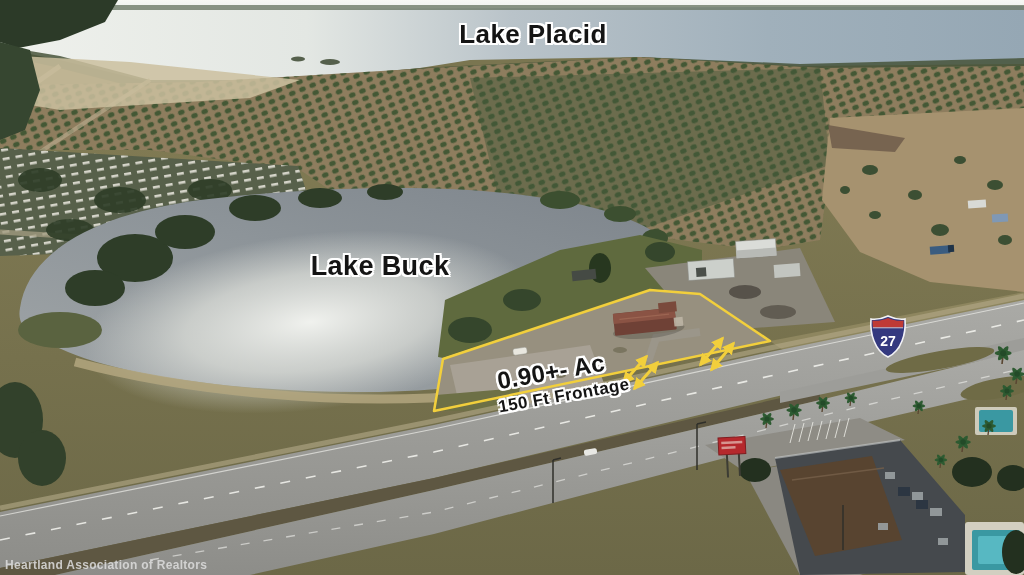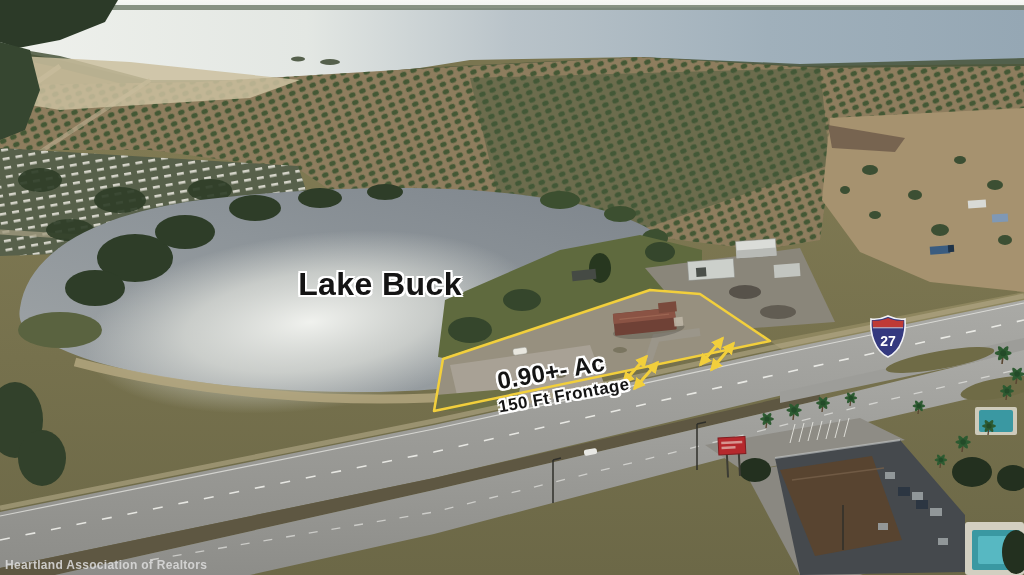--- a/index.html
+++ b/index.html
@@ -9,21 +9,21 @@
     background:#7a7550;
   }
   .stage svg{position:absolute;left:0;top:0;display:block;}
   .lbl{
     position:absolute;font-weight:bold;color:#141414;white-space:nowrap;
     letter-spacing:.4px;line-height:1.05;
     text-shadow:-2px -2px 0 #fff,2px -2px 0 #fff,-2px 2px 0 #fff,2px 2px 0 #fff,
                 -2px 0 0 #fff,2px 0 0 #fff,0 -2px 0 #fff,0 2px 0 #fff;
   }
   #lakePlacidLbl{left:533px;top:21px;font-size:26px;transform:translateX(-50%);}
-  #lakeBuckLbl{left:380px;top:268px;font-size:32px;transform:translateX(-50%);}
+  #lakeBuckLbl{left:380px;top:252px;font-size:27px;transform:translateX(-50%);}
   #acreageLbl{left:551px;top:359px;font-size:24px;transform:translateX(-50%) rotate(-10deg);}
   #frontageLbl{left:564px;top:387px;font-size:17px;transform:translateX(-50%) rotate(-10deg);}
   #watermarkLbl{
     position:absolute;left:5px;top:558px;font-size:12px;color:#dedede;opacity:.85;
     letter-spacing:.3px;text-shadow:none;font-weight:bold;white-space:nowrap;
   }
 </style>
 </head>
 <body>
 
@@ -309,18 +309,19 @@
 
   <g transform="translate(871,316)">
     <path d="M17,0 C22.5,2.6 28.5,3.6 34,3 C34,3 35,15 31,25 C27.5,34 22,38.7 17,41
              C12,38.7 6.5,34 3,25 C-1,15 0,3 0,3 C5.5,3.6 11.5,2.6 17,0 Z" stroke="#f2f2f6" stroke-width="1.6" fill="#34397f"></path>
     <path d="M1.4,4.6 C6.6,5.3 12,4.4 17,2 C22,4.4 27.4,5.3 32.6,4.6 L32.1,11.5 L1.9,11.5 Z" fill="#bf3a36"></path>
     <line x1="1.9" y1="11.8" x2="32.1" y2="11.8" stroke="#e8e8ee" stroke-width="0.8"></line>
     <text x="17" y="30" text-anchor="middle" font-size="14" font-weight="bold" fill="#ffffff" font-family="Liberation Sans, DejaVu Sans, sans-serif">27</text>
   </g>
 </svg>
 
+<div class="lbl" id="lakePlacidLbl">Lake Placid</div>
 <div class="lbl" id="lakeBuckLbl">Lake Buck</div>
 <div class="lbl" id="acreageLbl">0.90+- Ac</div>
 <div class="lbl" id="frontageLbl">150 Ft Frontage</div>
 <div id="watermarkLbl">Heartland Association of Realtors</div>
 
 </div>
 
 </body></html>

